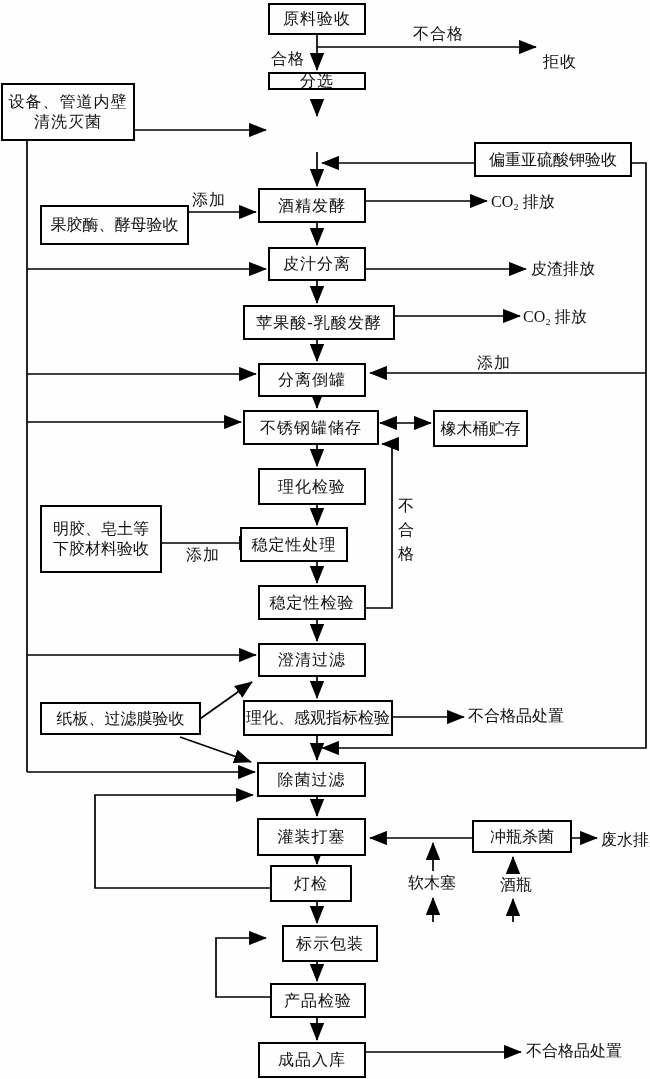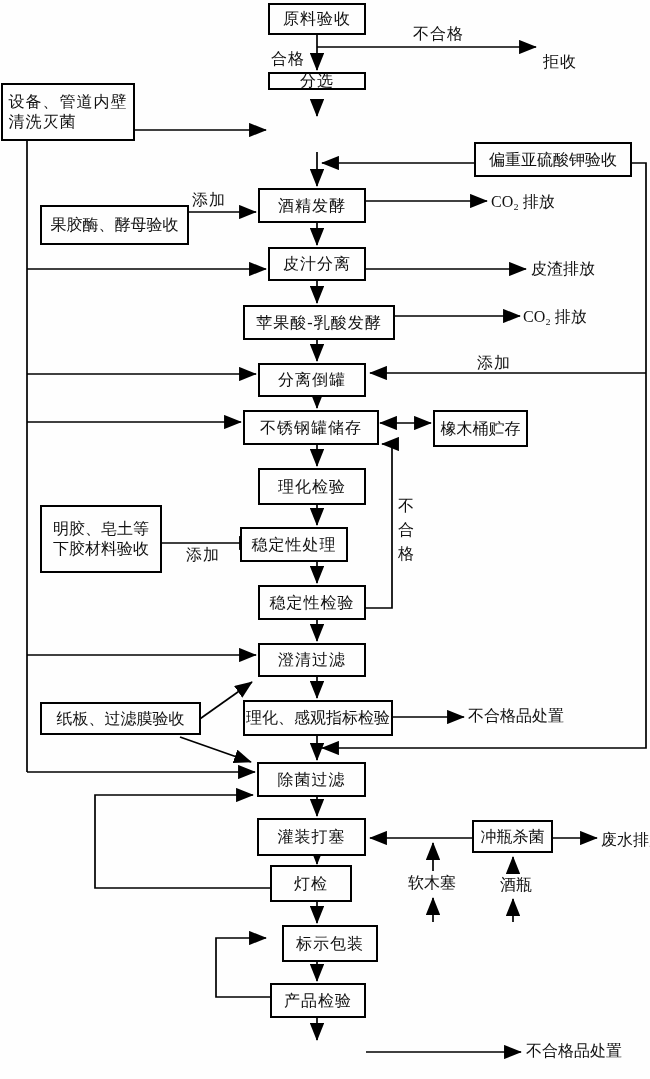--- a/index.html
+++ b/index.html
@@ -7,21 +7,21 @@
     position:relative;width:650px;height:1079px;background:#fefefe;
     overflow:hidden;
     font-family:"Liberation Serif","DejaVu Serif",serif;
     color:#111;
   }
   .node{
     position:absolute;
     border:2px solid #000;
     background:#fefefe;
     display:flex;align-items:center;justify-content:center;
-    text-align:left;
+    text-align:center;
     font-size:16px;
     line-height:1.25;
     white-space:pre-line;
     box-sizing:border-box;
     letter-spacing:1px;
   }
   .lbl{
     position:absolute;
     font-size:16px;
     white-space:nowrap;
@@ -127,30 +127,31 @@
   <div class="node" style="left:258px;top:468px;width:108px;height:37px">理化检验</div>
   <div class="node" style="left:240px;top:527px;width:108px;height:35px">稳定性处理</div>
   <div class="node" style="left:258px;top:585px;width:108px;height:35px">稳定性检验</div>
   <div class="node" style="left:258px;top:643px;width:108px;height:34px">澄清过滤</div>
   <div class="node" style="left:243px;top:700px;width:150px;height:36px;letter-spacing:0">理化、感观指标检验</div>
   <div class="node" style="left:257px;top:762px;width:109px;height:35px">除菌过滤</div>
   <div class="node" style="left:257px;top:818px;width:109px;height:38px">灌装打塞</div>
   <div class="node" style="left:270px;top:865px;width:82px;height:37px">灯检</div>
   <div class="node" style="left:282px;top:925px;width:96px;height:37px">标示包装</div>
   <div class="node" style="left:270px;top:983px;width:96px;height:35px">产品检验</div>
+  <div class="node" style="left:258px;top:1042px;width:108px;height:36px">成品入库</div>
 
   <div class="node" style="left:1px;top:83px;width:134px;height:58px">设备、管道内壁
 清洗灭菌</div>
   <div class="node" style="left:474px;top:142px;width:158px;height:35px;letter-spacing:0">偏重亚硫酸钾验收</div>
   <div class="node" style="left:40px;top:205px;width:149px;height:40px;letter-spacing:0">果胶酶、酵母验收</div>
   <div class="node" style="left:433px;top:410px;width:95px;height:37px;letter-spacing:0">橡木桶贮存</div>
   <div class="node" style="left:40px;top:505px;width:122px;height:68px;letter-spacing:0">明胶、皂土等
 下胶材料验收</div>
   <div class="node" style="left:40px;top:702px;width:161px;height:33px;letter-spacing:0">纸板、过滤膜验收</div>
-  <div class="node" style="left:472px;top:820px;width:81px;height:33px;letter-spacing:0">冲瓶杀菌</div>
+  <div class="node" style="left:472px;top:820px;width:100px;height:33px;letter-spacing:0">冲瓶杀菌</div>
 
   <div class="lbl" style="left:413px;top:24px">不合格</div>
   <div class="lbl" style="left:543px;top:52px">拒收</div>
   <div class="lbl" style="left:271px;top:49px">合格</div>
   <div class="lbl" style="left:192px;top:190px">添加</div>
   <div class="lbl" style="left:491px;top:192px;letter-spacing:0">CO₂ 排放</div>
   <div class="lbl" style="left:531px;top:259px;letter-spacing:0">皮渣排放</div>
   <div class="lbl" style="left:523px;top:307px;letter-spacing:0">CO₂ 排放</div>
   <div class="lbl" style="left:477px;top:353px">添加</div>
   <div class="lbl-vert" style="left:397px;top:494px">不合格</div>

